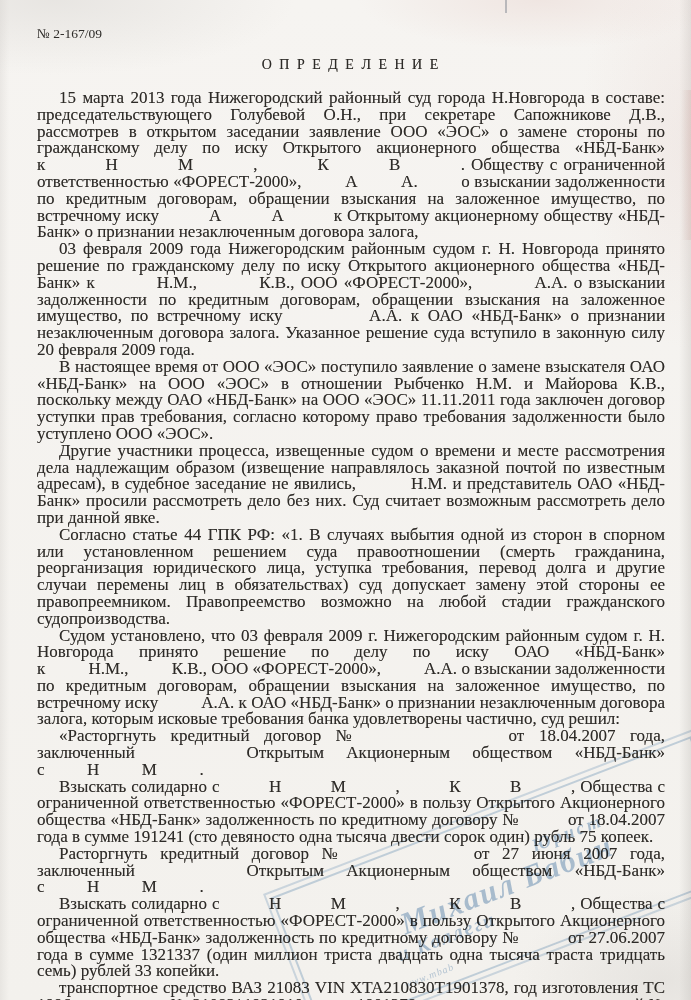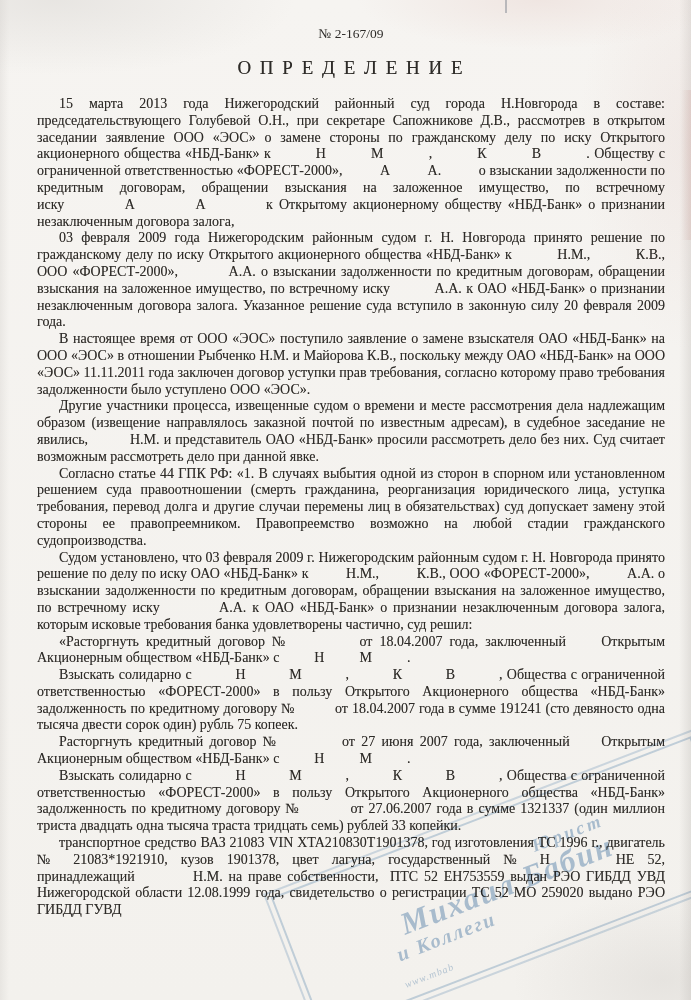--- a/index.html
+++ b/index.html
@@ -13,28 +13,28 @@
     background-image:
       radial-gradient(ellipse 260px 70px at 78% 0%, rgba(224,196,190,0.30), transparent 70%),
       radial-gradient(ellipse 320px 100px at 8% 0%, rgba(205,202,198,0.35), transparent 75%),
       radial-gradient(ellipse 160px 300px at 100% 14%, rgba(222,196,192,0.22), transparent 70%),
       radial-gradient(ellipse 200px 120px at 96% 98%, rgba(200,196,192,0.30), transparent 75%),
       linear-gradient(to left, rgba(186,182,178,0.32) 0px, rgba(186,182,178,0) 12px),
       linear-gradient(to right, rgba(186,182,178,0.20) 0px, rgba(186,182,178,0) 9px),
       linear-gradient(180deg,#f6f4f1 0%, #f3f1ed 100%);
   }
   .content { position:absolute; left:37px; top:26px; width:628px; }
-  .case-number { font-size:13.5px; color:#2d2b28;text-align:center; }
+  .case-number { font-size:13.5px; color:#2d2b28; }
   .doc-title {
-    text-align:center; font-size:19px; letter-spacing:2px;
+    text-align:center; font-size:14px; letter-spacing:2px;
     margin:15px 0 17px 0; color:#2d2b28;
     text-shadow:0 0 0.6px rgba(60,55,48,0.55);
   }
   p.body {
-    font-size:14px; line-height:16.8px; margin:0;
+    font-size:17px; line-height:16.8px; margin:0;
     text-align:justify; text-indent:22px;
     color:#2d2b28;
     text-shadow:0 0 0.6px rgba(70,62,55,0.45);
   }
   p.center { text-align:center; text-indent:0; margin:3px 0 14px 0; }
   
   .watermark {
     position:absolute; left:282px; top:812px; width:446px; height:142px;
     transform:rotate(-21deg);
     border:2px solid rgba(148,180,210,0.50);

